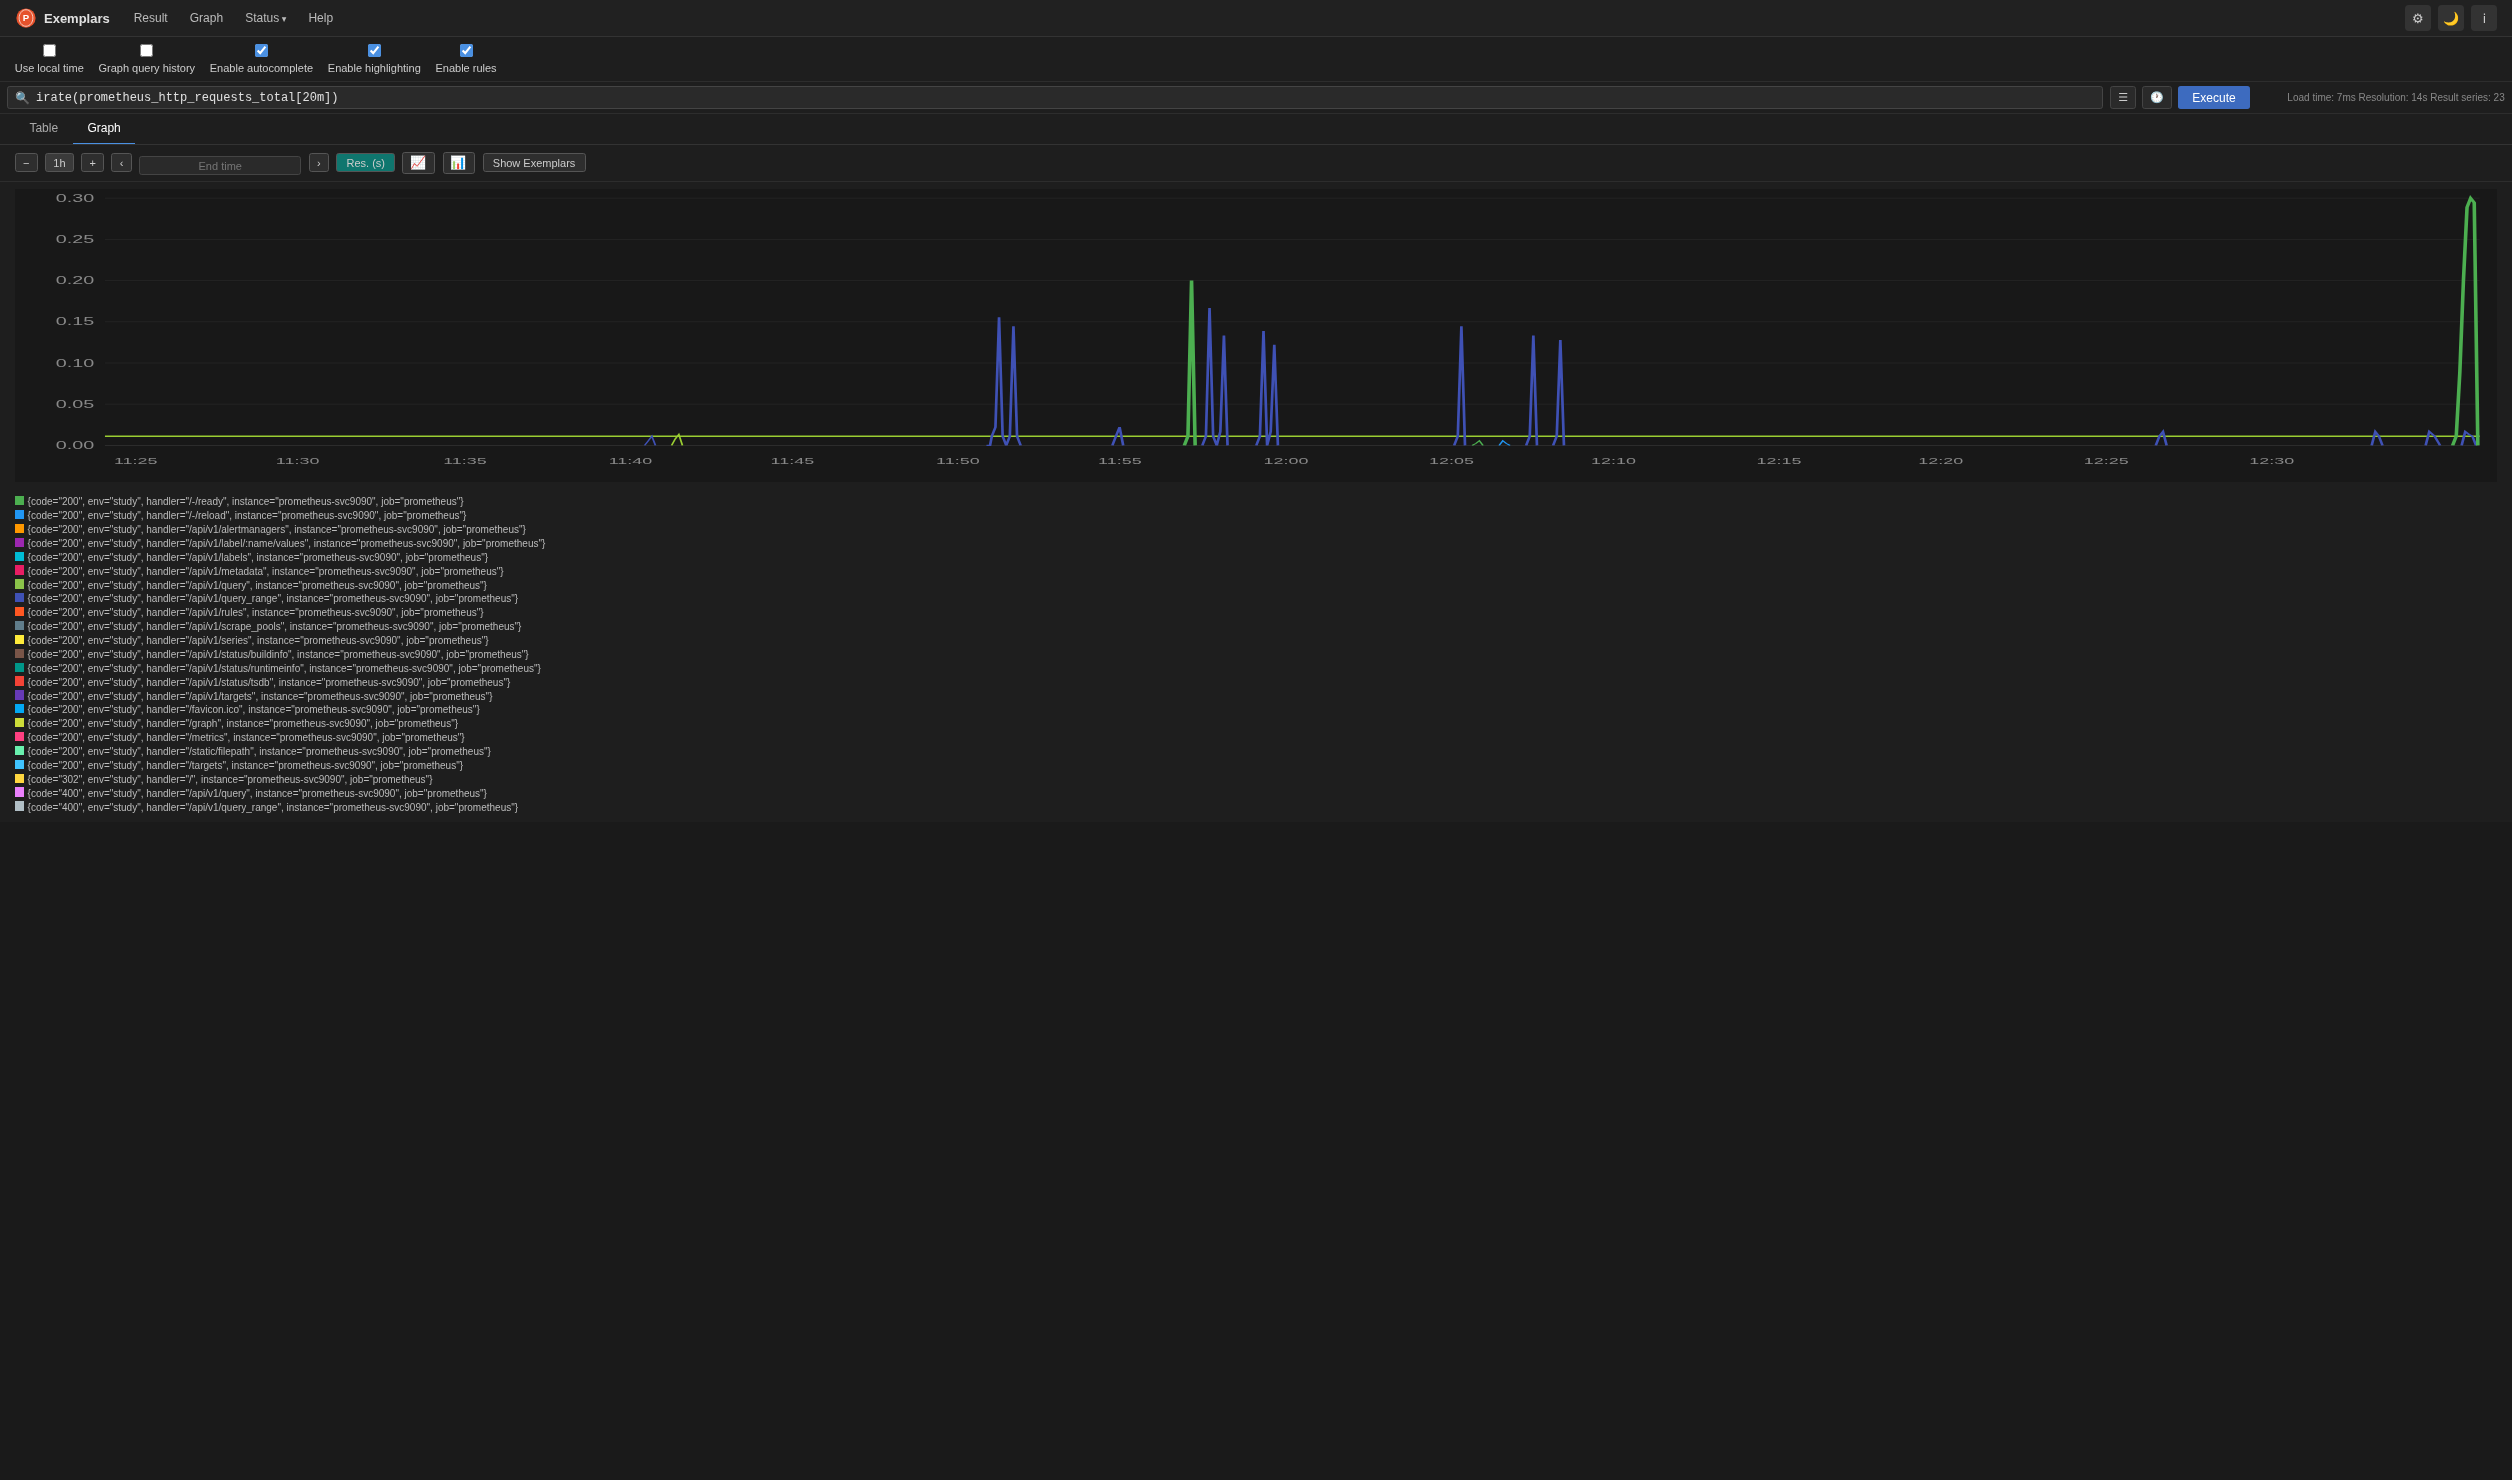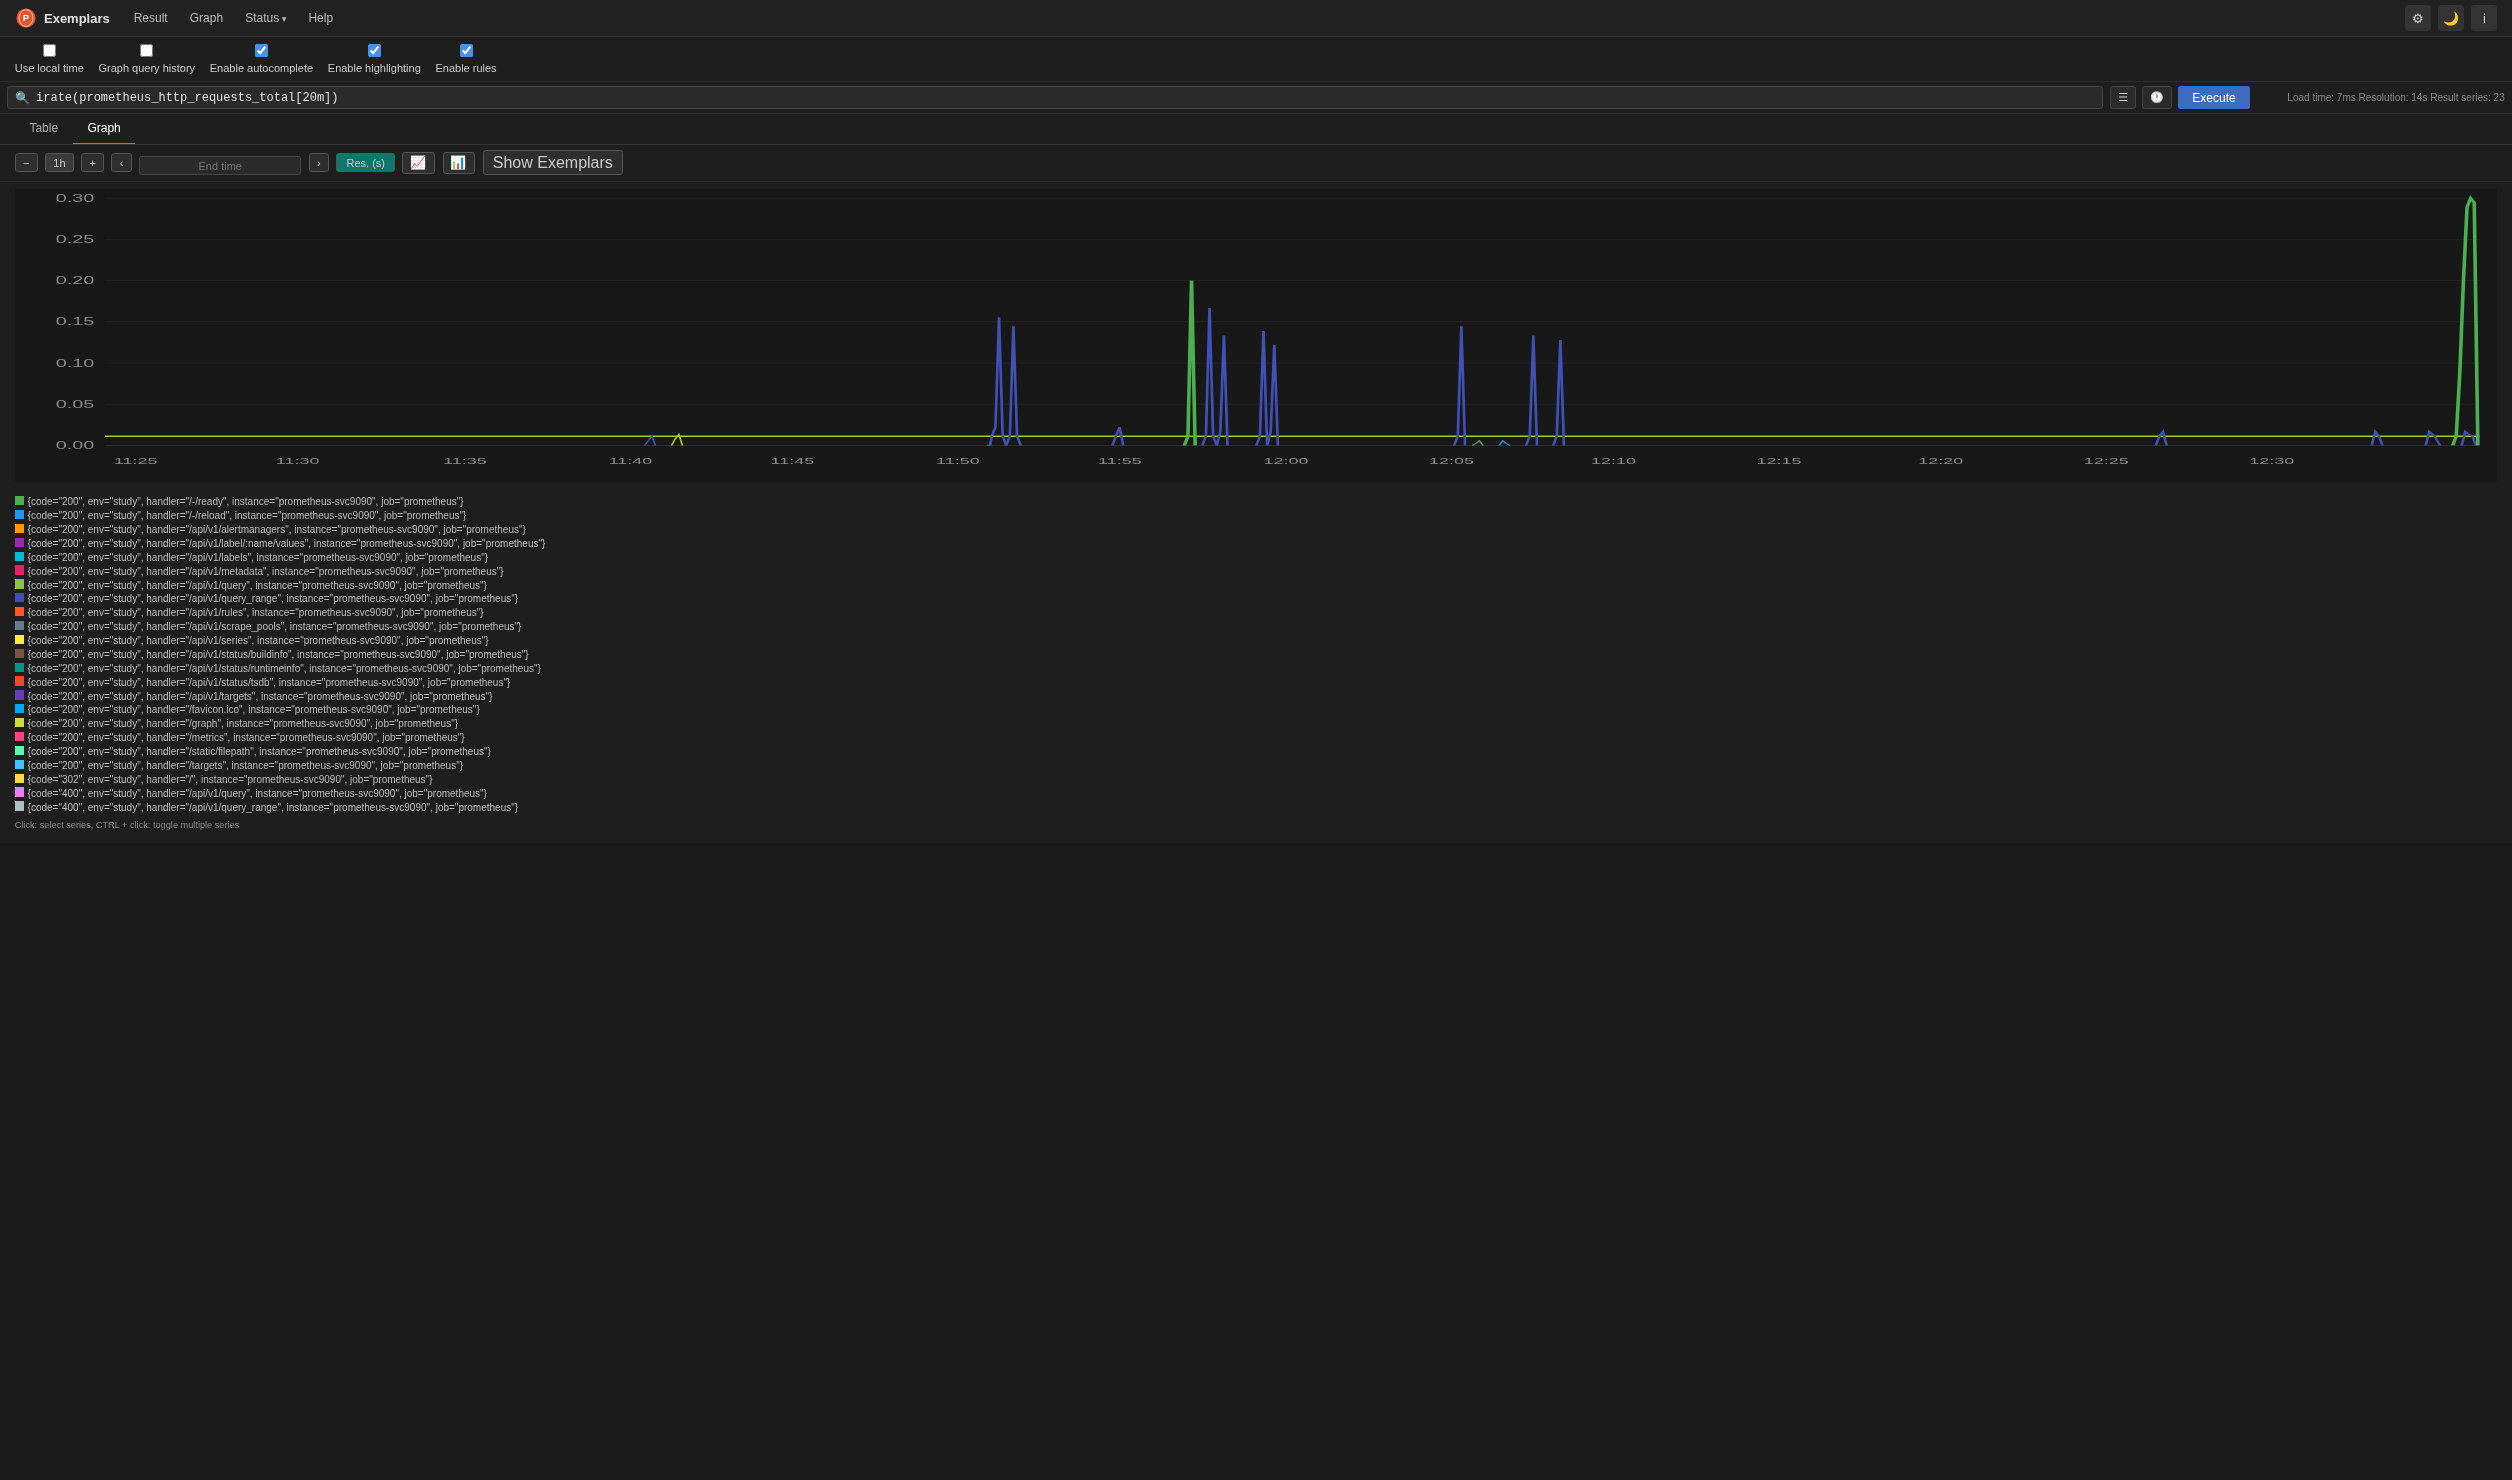--- a/index.html
+++ b/index.html
@@ -109,21 +109,21 @@
     .res-btn {
       background: #0f766e; border: 0.9px solid #555; color: #ccc;
       padding: 2.7px 9.2px; border-radius: 2.7px; cursor: pointer; font-size: 11px;
     }
     .chart-type-btn {
       background: #2e2e2e; border: 0.9px solid #555; color: #ccc;
       padding: 2.7px 7.3px; border-radius: 2.7px; cursor: pointer; font-size: 13px;
     }
     .btn-exemplars {
       background: #2e2e2e; border: 0.9px solid #555; color: #ccc;
-      padding: 2.7px 9.2px; border-radius: 2.7px; cursor: pointer; font-size: 16px;
+      padding: 2.7px 9.2px; border-radius: 2.7px; cursor: pointer; font-size: 11px;
     }
 
     
     .chart-area {
       background: #1e1e1e;
       padding: 7.3px 14.7px 3.7px;
     }
 
     
     .legend-area {
@@ -371,15 +371,14 @@
     </div>
       <div class="legend-item">
       <span class="legend-color-box" style="background:#ea80fc"></span>
       <span class="legend-text">{code="400", env="study", handler="/api/v1/query", instance="prometheus-svc9090", job="prometheus"}</span>
     </div>
       <div class="legend-item">
       <span class="legend-color-box" style="background:#b0bec5"></span>
       <span class="legend-text">{code="400", env="study", handler="/api/v1/query_range", instance="prometheus-svc9090", job="prometheus"}</span>
     </div>
     </div>
-  <div class="legend-hint">Click: select series, CTRL + click: toggle multiple series</div>
 </div>
 
 
 </body></html>

